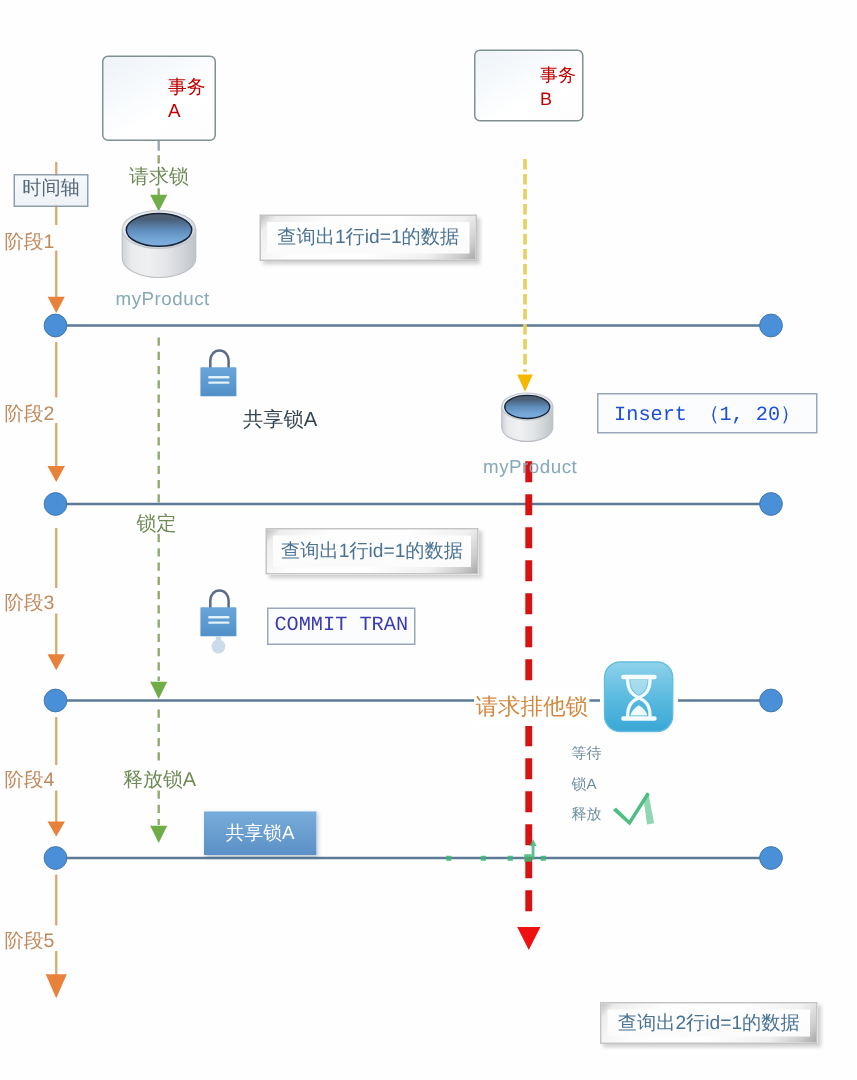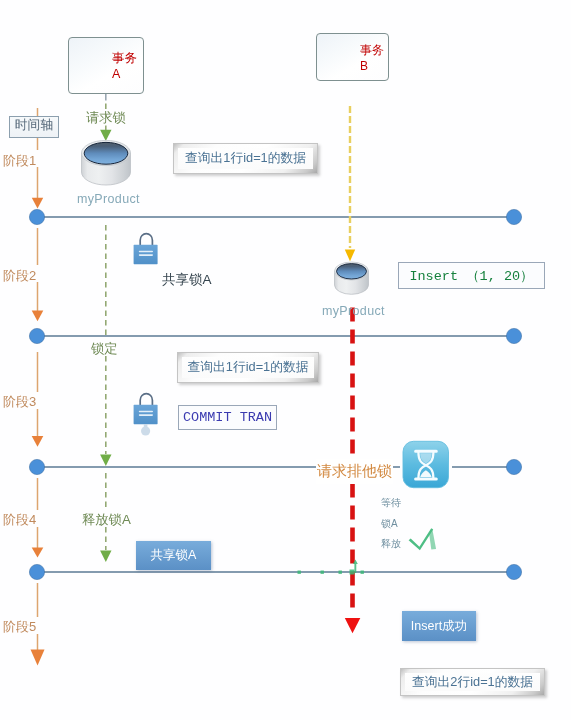--- a/index.html
+++ b/index.html
@@ -249,31 +249,30 @@
 <div class="dblabel" style="left:77px;top:192px">myProduct</div>
 <div class="dblabel" style="left:322px;top:304px;z-index:4">myProduct</div>
 
 <div class="slabel" style="left:122px;top:271px">共享锁A</div>
 
 <div class="bevel" style="left:173px;top:143px;width:145px;height:31px">
       <span>查询出1行id=1的数据</span>
     </div>
 
 
-<div class="codebox" style="left:398px;top:262px;width:147px;height:27px;color:#15803d">Insert （1, 20）</div>
+<div class="codebox" style="left:398px;top:262px;width:147px;height:27px;color:#1d4ed8">Insert （1, 20）</div>
 
 <div class="bevel" style="left:177px;top:352px;width:142px;height:31px">
       <span>查询出1行id=1的数据</span>
     </div>
 
 <div class="codebox" style="left:178px;top:405px;width:99px;height:25px;color:#3b3bb0">COMMIT TRAN</div>
 
 <div class="bluebox" style="left:136px;top:541px;width:75px;height:29px">共享锁A</div>
 
-<div class="bluebox" style="left:402px;top:611px;width:74px;height:30px">Insert成功</div>
 
 <div class="bevel" style="left:400px;top:668px;width:145px;height:28px">
       <span>查询出2行id=1的数据</span>
     </div>
 
 <div class="waitlabel" style="left:381px;top:495px">等待</div>
 <div class="waitlabel" style="left:381px;top:516px">锁A</div>
 <div class="waitlabel" style="left:381px;top:536px">释放</div>
 
 </div>

